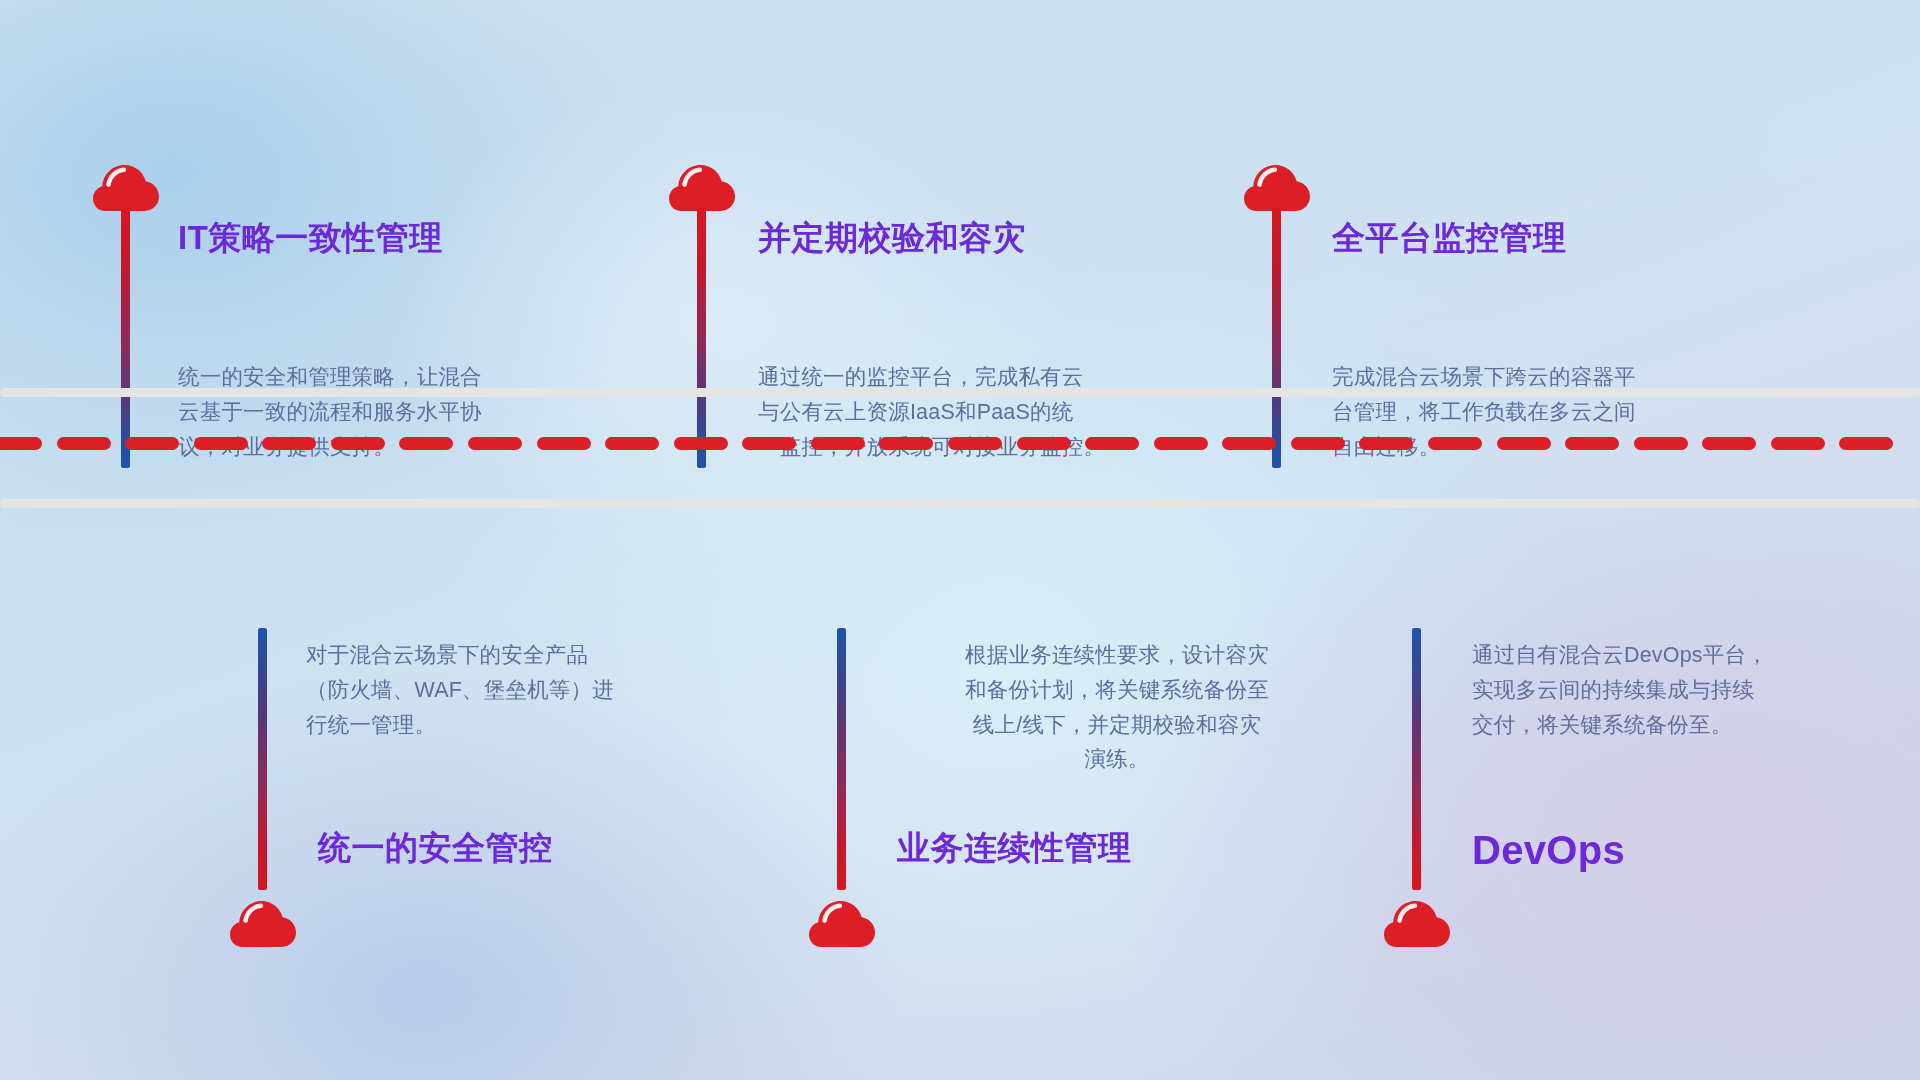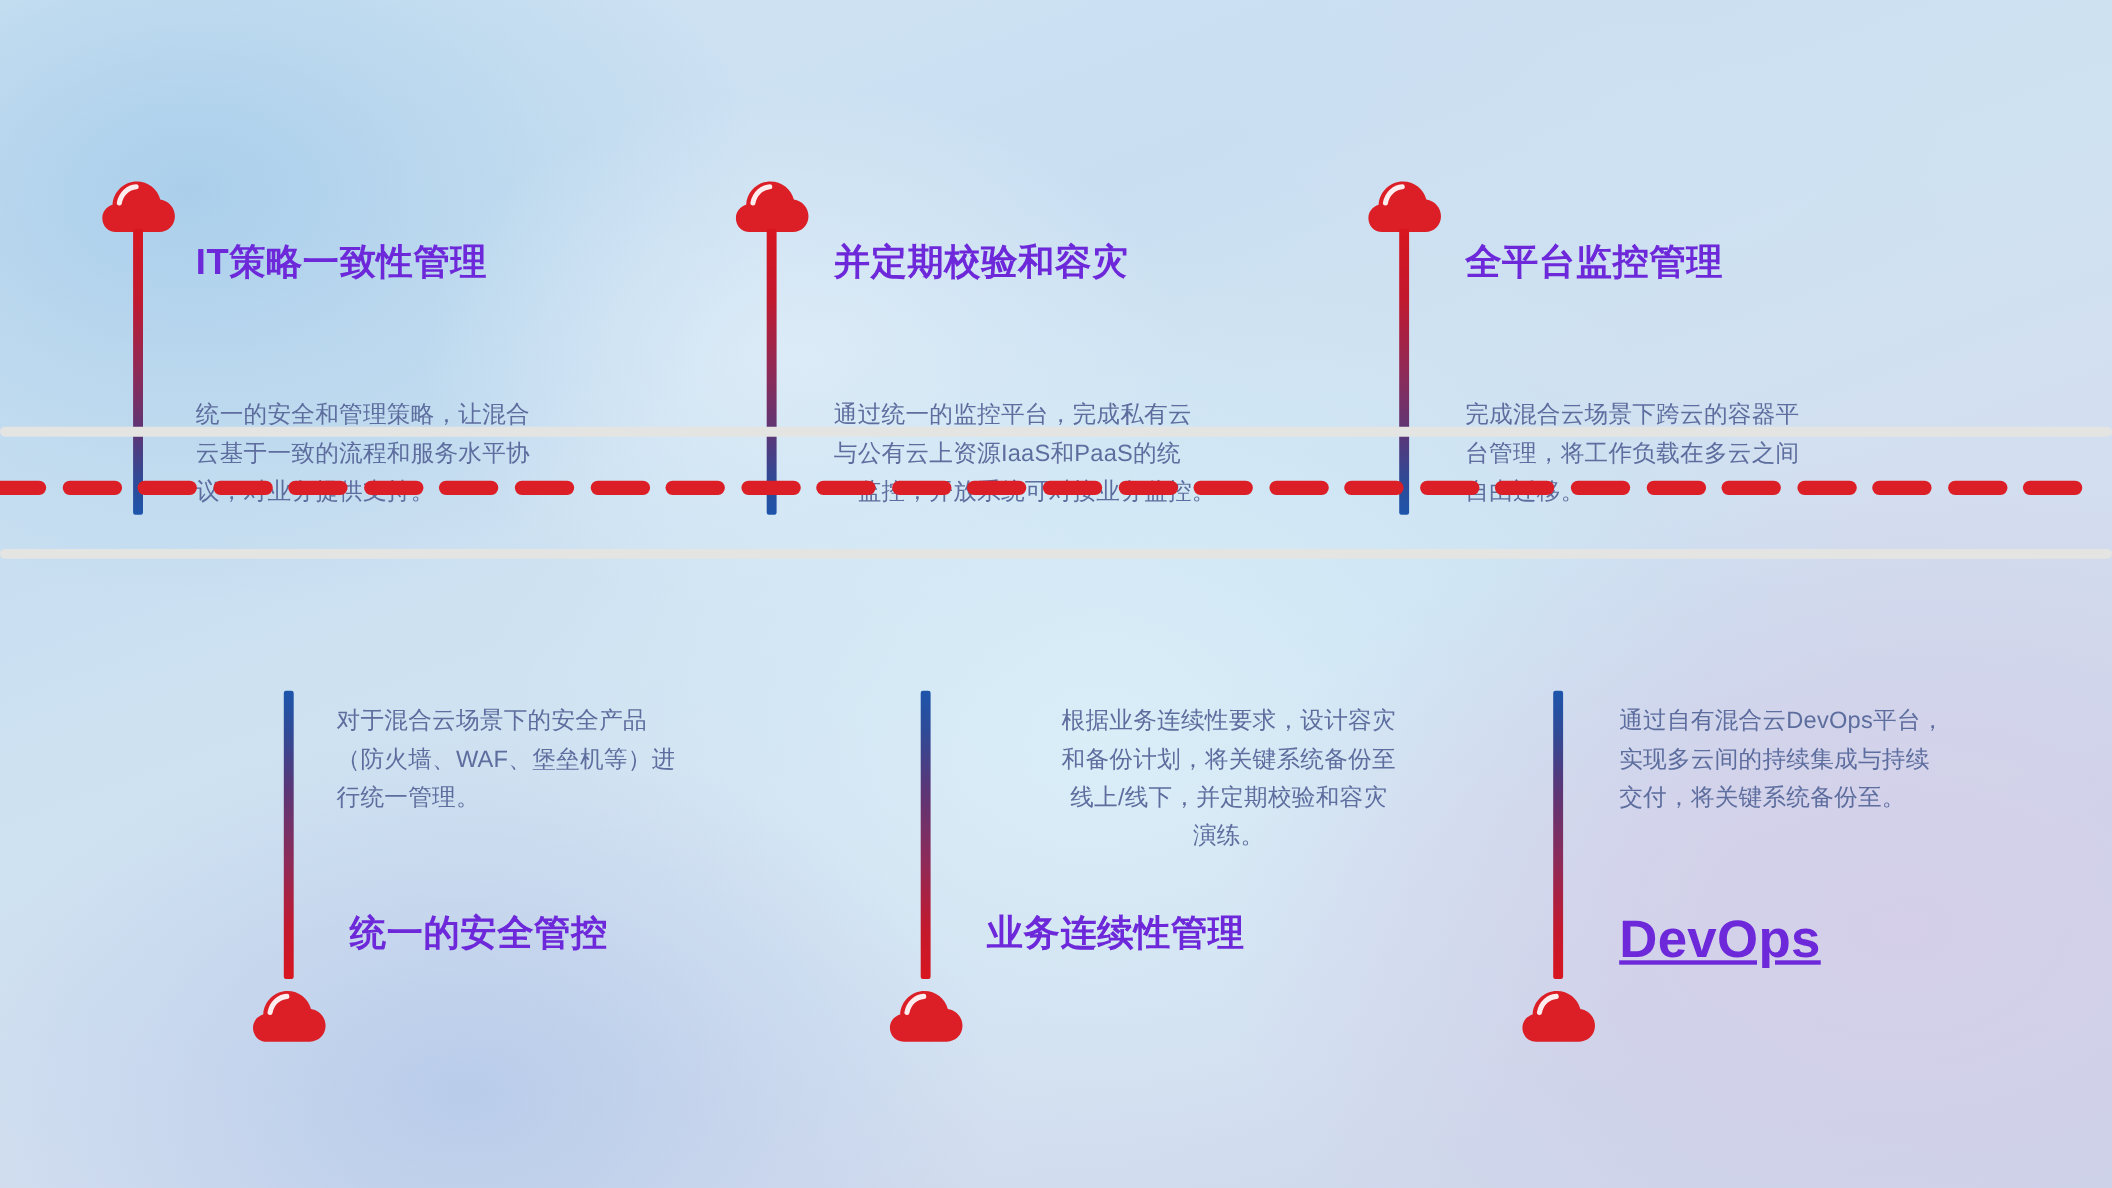--- a/index.html
+++ b/index.html
@@ -149,23 +149,22 @@
   .feature-title {
     position: absolute;
     font-size: 33px;
     font-weight: 700;
     color: #6d28d9;
     letter-spacing: 0.5px;
     white-space: nowrap;
     line-height: 1.2;
   }
   .feature-title.latin {
-    font-size: 48px;
+    font-size: 40px;
     letter-spacing: 0.3px;
-    text-decoration: underline;
   }
 
   .feature-body {
     position: absolute;
     font-size: 21.5px;
     line-height: 1.62;
     color: #5d6d9e;
     letter-spacing: 0.2px;
     white-space: pre-line;
   }

